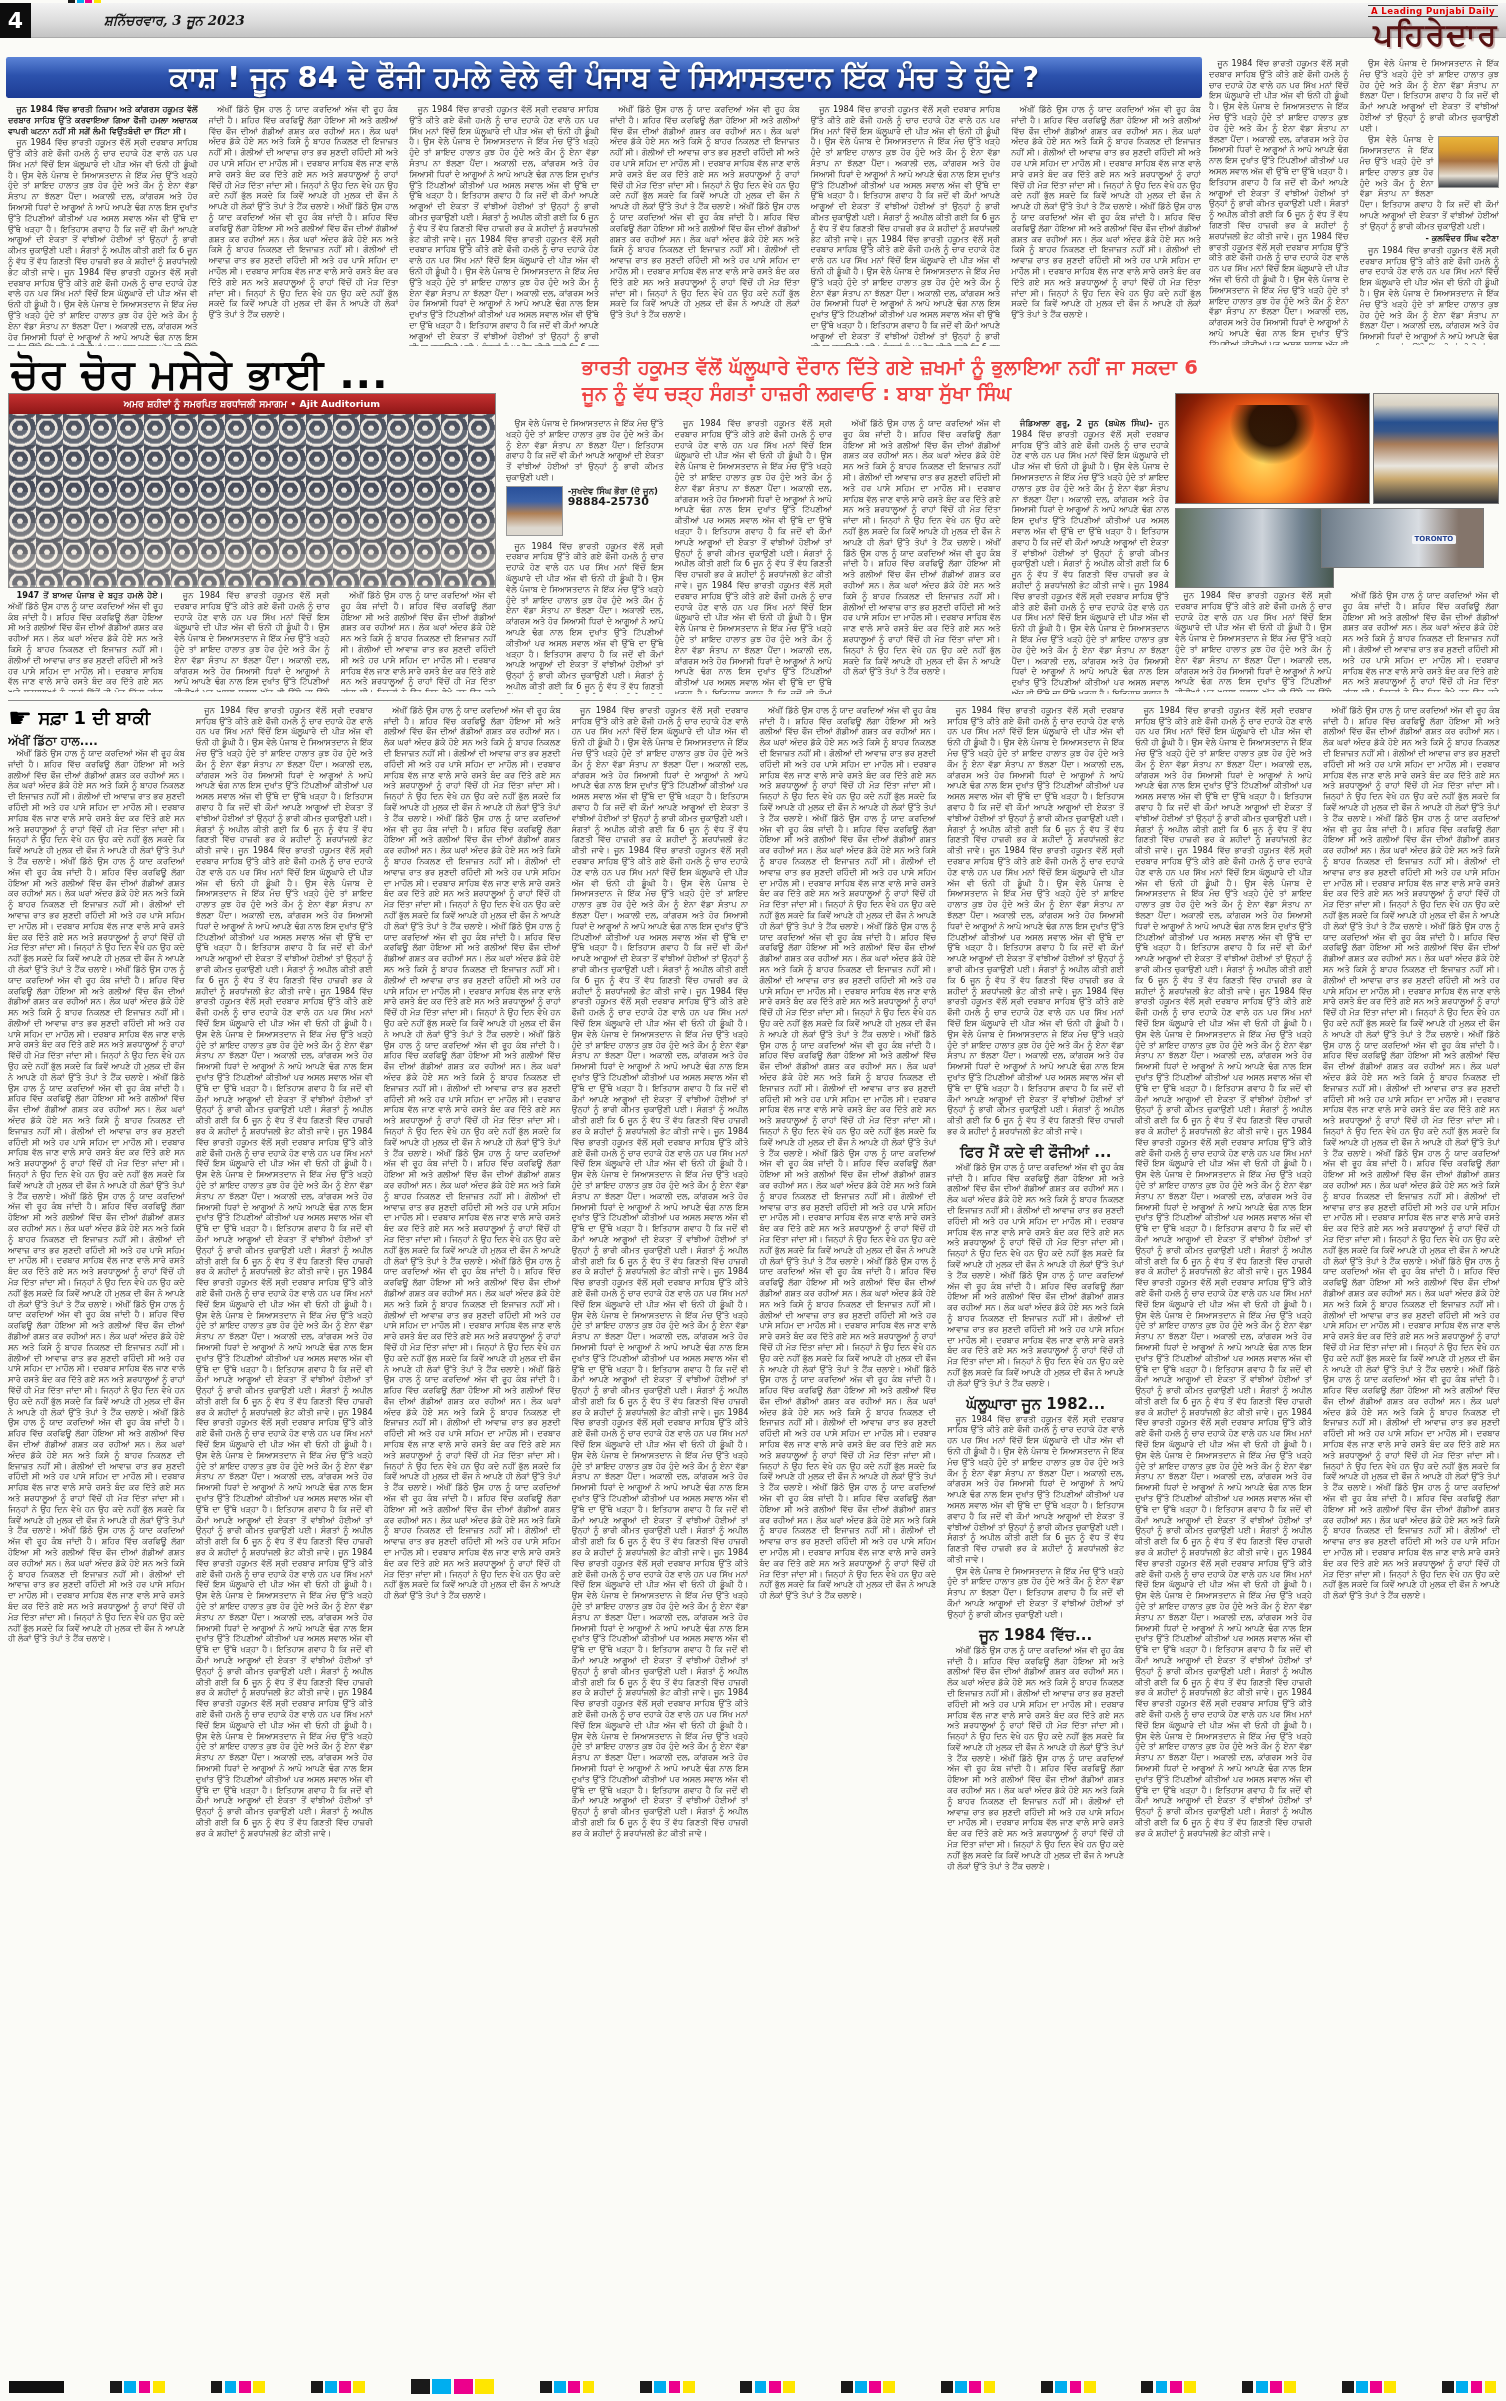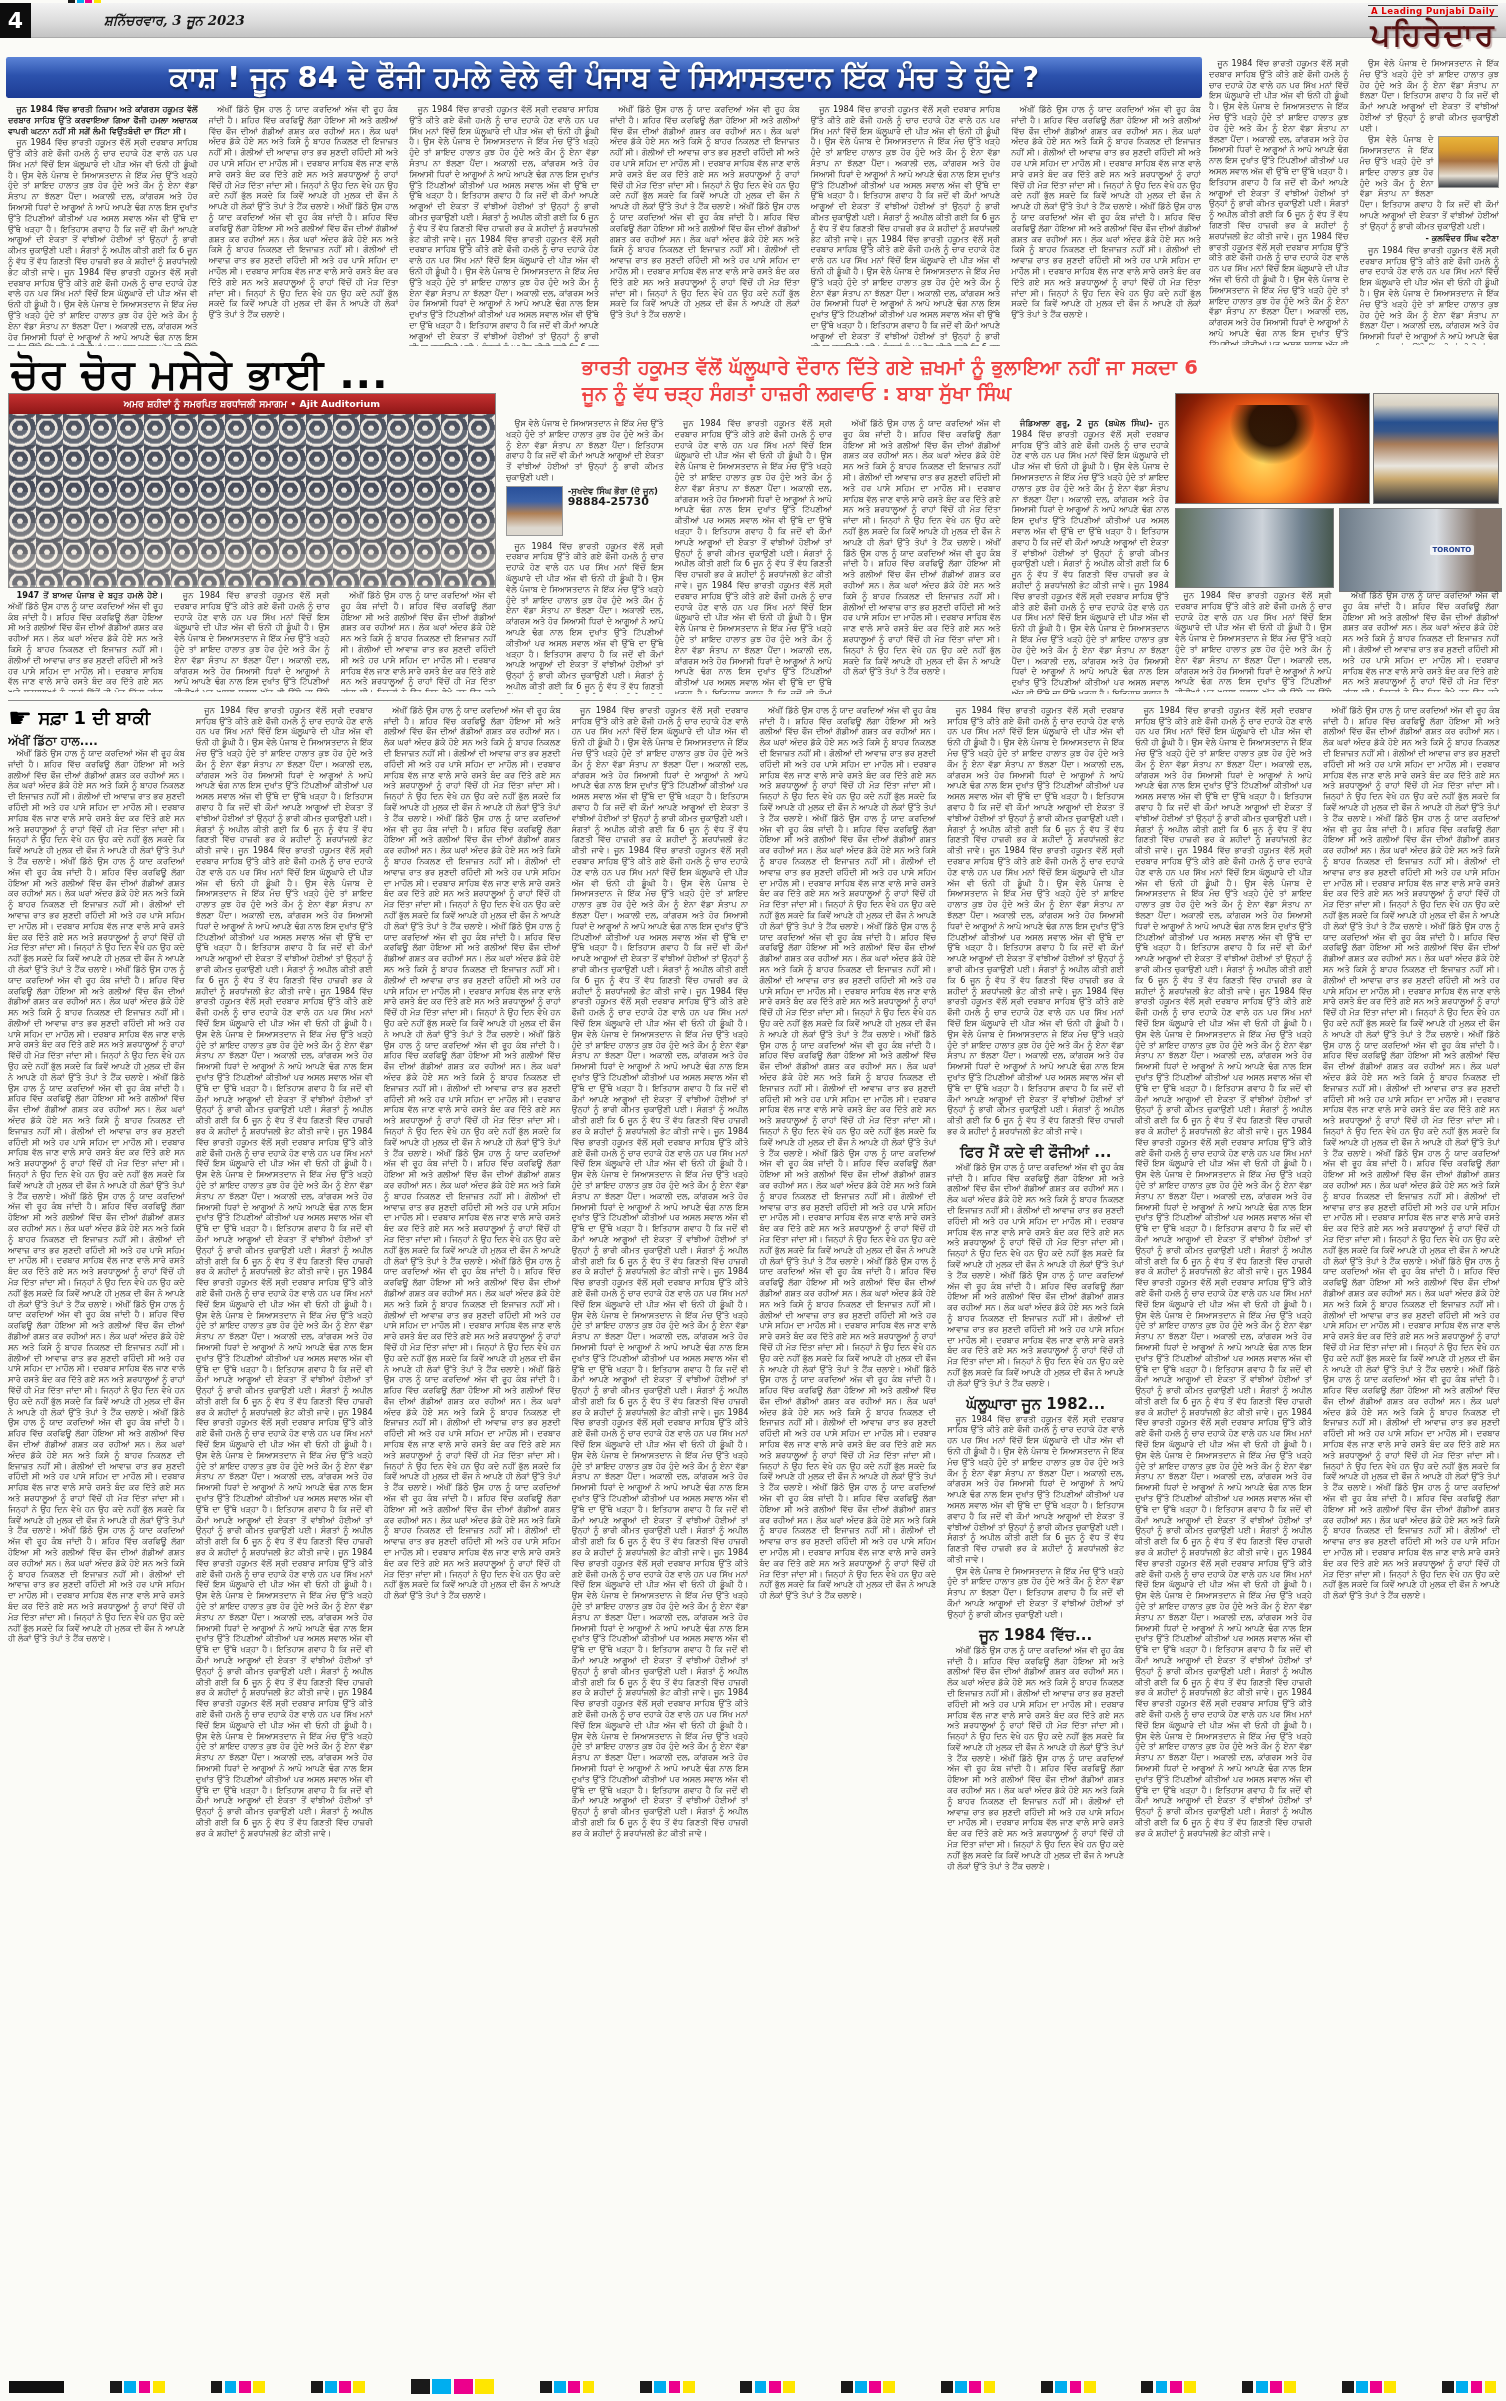--- a/index.html
+++ b/index.html
@@ -8,21 +8,21 @@
   .abs{position:absolute}
   .cols{display:flex;gap:11px}
   .cols .col{flex:1 1 0;overflow:hidden;text-align:justify;font-size:8.2px;line-height:10.8px;color:#1c1c1c}
   .col p{text-indent:8.6px;margin-bottom:0.8px}
   .lead,.bold{font-weight:bold}
 
   
   #topbar{left:0;top:3.1px;width:1506px;height:35px;background:linear-gradient(180deg,#f3f3f3 0%,#dcdcdc 55%,#c3c3c3 100%);border-bottom:0.8px solid #aaa}
   #pagenum{left:0;top:3.1px;width:31px;height:35px;background:#0d0d0d;color:#fff;font-size:22px;font-weight:bold;display:flex;align-items:center;justify-content:center}
   #edition-date{left:104px;top:12.6px;font-family:"DejaVu Serif","Liberation Serif",serif;font-size:13.3px;font-weight:bold;font-style:italic;color:#161616}
-  #logo-wrap{position:absolute;right:7.9px;top:1.6px;text-align:center}
+  #logo-wrap{position:absolute;right:7.9px;top:1.6px;text-align:right}
   #tagline{display:inline-block;color:#e00000;font-size:8.6px;font-weight:bold;border-top:0.8px solid #444;border-bottom:0.8px solid #444;padding:0 3.1px;letter-spacing:0.4px}
   #logo{font-size:31px;font-weight:bold;color:#571111;line-height:35px;letter-spacing:1.6px;text-shadow:1.6px 1.6px 0.8px rgba(87,17,17,.28)}
   #reg-strip{position:absolute;left:68px;top:0;height:6.3px;display:flex;gap:1.6px}
   #reg-strip span{width:7px;height:6.3px;display:block}
 
   
   #band{left:6.3px;top:57px;width:1196px;height:41px;background:linear-gradient(180deg,#5b83d6 0%,#2c52ad 45%,#1d3c94 100%);border-radius:2.4px;display:flex;align-items:center;justify-content:center}
   #band h1{color:#fff;font-size:29px;font-weight:bold;text-shadow:0.8px 1.6px 2.4px rgba(0,0,0,.55);white-space:nowrap}
   #a1-cols{left:7.9px;top:104px;width:1193px;height:242px}
   #a1-right{left:1209px;top:58px;width:290px;height:287px}
@@ -42,21 +42,21 @@
   #a2-mid{left:506px;top:418px;width:663px;height:276px}
   .contact{margin:3.1px 0;overflow:hidden}
   .contact .img{float:left;width:57px;height:50px;margin:0 4.7px 1.6px 0;border:0.8px solid #999;background:linear-gradient(180deg,#29509a 0%,#3b62a8 30%,#b08055 55%,#ddd8cf 85%)}
   .contact .nm{font-weight:bold;font-size:8.6px;text-indent:0 !important}
   .contact .ph{font-weight:bold;font-size:11px;text-indent:0 !important}
   #imgs{left:1175px;top:393px;width:324px;height:195px}
   #fire-photo{position:absolute;left:0;top:0;width:195px;height:111px;border:0.8px solid #777;background:radial-gradient(circle at 45% 62%, #ffd75e 0%, #ff9d2e 26%, #e35214 48%, #8a1f06 72%, #3c0d02 100%)}
   #fire-photo .dome{position:absolute;left:26%;top:10%;width:48%;height:58%;background:radial-gradient(ellipse at 50% 30%, rgba(30,12,2,.92) 0 35%, transparent 65%)}
   #portrait-photo{position:absolute;left:198px;top:0;width:126px;height:111px;border:0.8px solid #777;background:linear-gradient(180deg,#e7e2d6 0%,#d8d2c4 10%,#27508f 26%,#36578c 34%,#a97c58 46%,#e9e6df 66%,#caa96f 78%,#2e3138 100%)}
   #street-photo{position:absolute;left:0;top:115px;width:159px;height:80px;border:0.8px solid #777;background:linear-gradient(90deg,#5d6f5a 0%,#8d9aa6 30%,#cdd3da 55%,#70818f 80%,#47584f 100%)}
-  #toronto-photo{position:absolute;left:164px;top:115px;width:163px;height:84px;border:0.8px solid #777;background:linear-gradient(90deg,#6d7b88 0%,#a6b0ba 35%,#d9dde2 60%,#84756b 85%)}
+  #toronto-photo{position:absolute;left:146px;top:115px;width:163px;height:60px;border:0.8px solid #777;background:linear-gradient(90deg,#6d7b88 0%,#a6b0ba 35%,#d9dde2 60%,#84756b 85%)}
   #toronto-photo .tee{position:absolute;left:56%;top:44%;color:#23408e;font-size:7px;font-weight:bold;background:#f2f4f7;padding:0.8px 2.4px;border-radius:1.6px}
   #a2-below-left{left:7.9px;top:590px;width:488px;height:102px}
   #a2-below-right{left:1175px;top:590px;width:324px;height:102px}
 
   
   #sec3{left:7.9px;top:700px;width:1492px;height:1664px;border-top:0.8px solid #8a8a8a;padding-top:3.9px}
   #kicker{display:flex;align-items:center;gap:6.3px;margin:1.6px 0 6.3px}
   #kicker .hand{font-size:27px;line-height:23.6px;color:#000}
   #kicker .k-label{font-size:18px;font-weight:bold;color:#000;white-space:nowrap}
   .sec3-title{font-size:12px;font-weight:bold;margin:0 0 14px;text-indent:0 !important}

